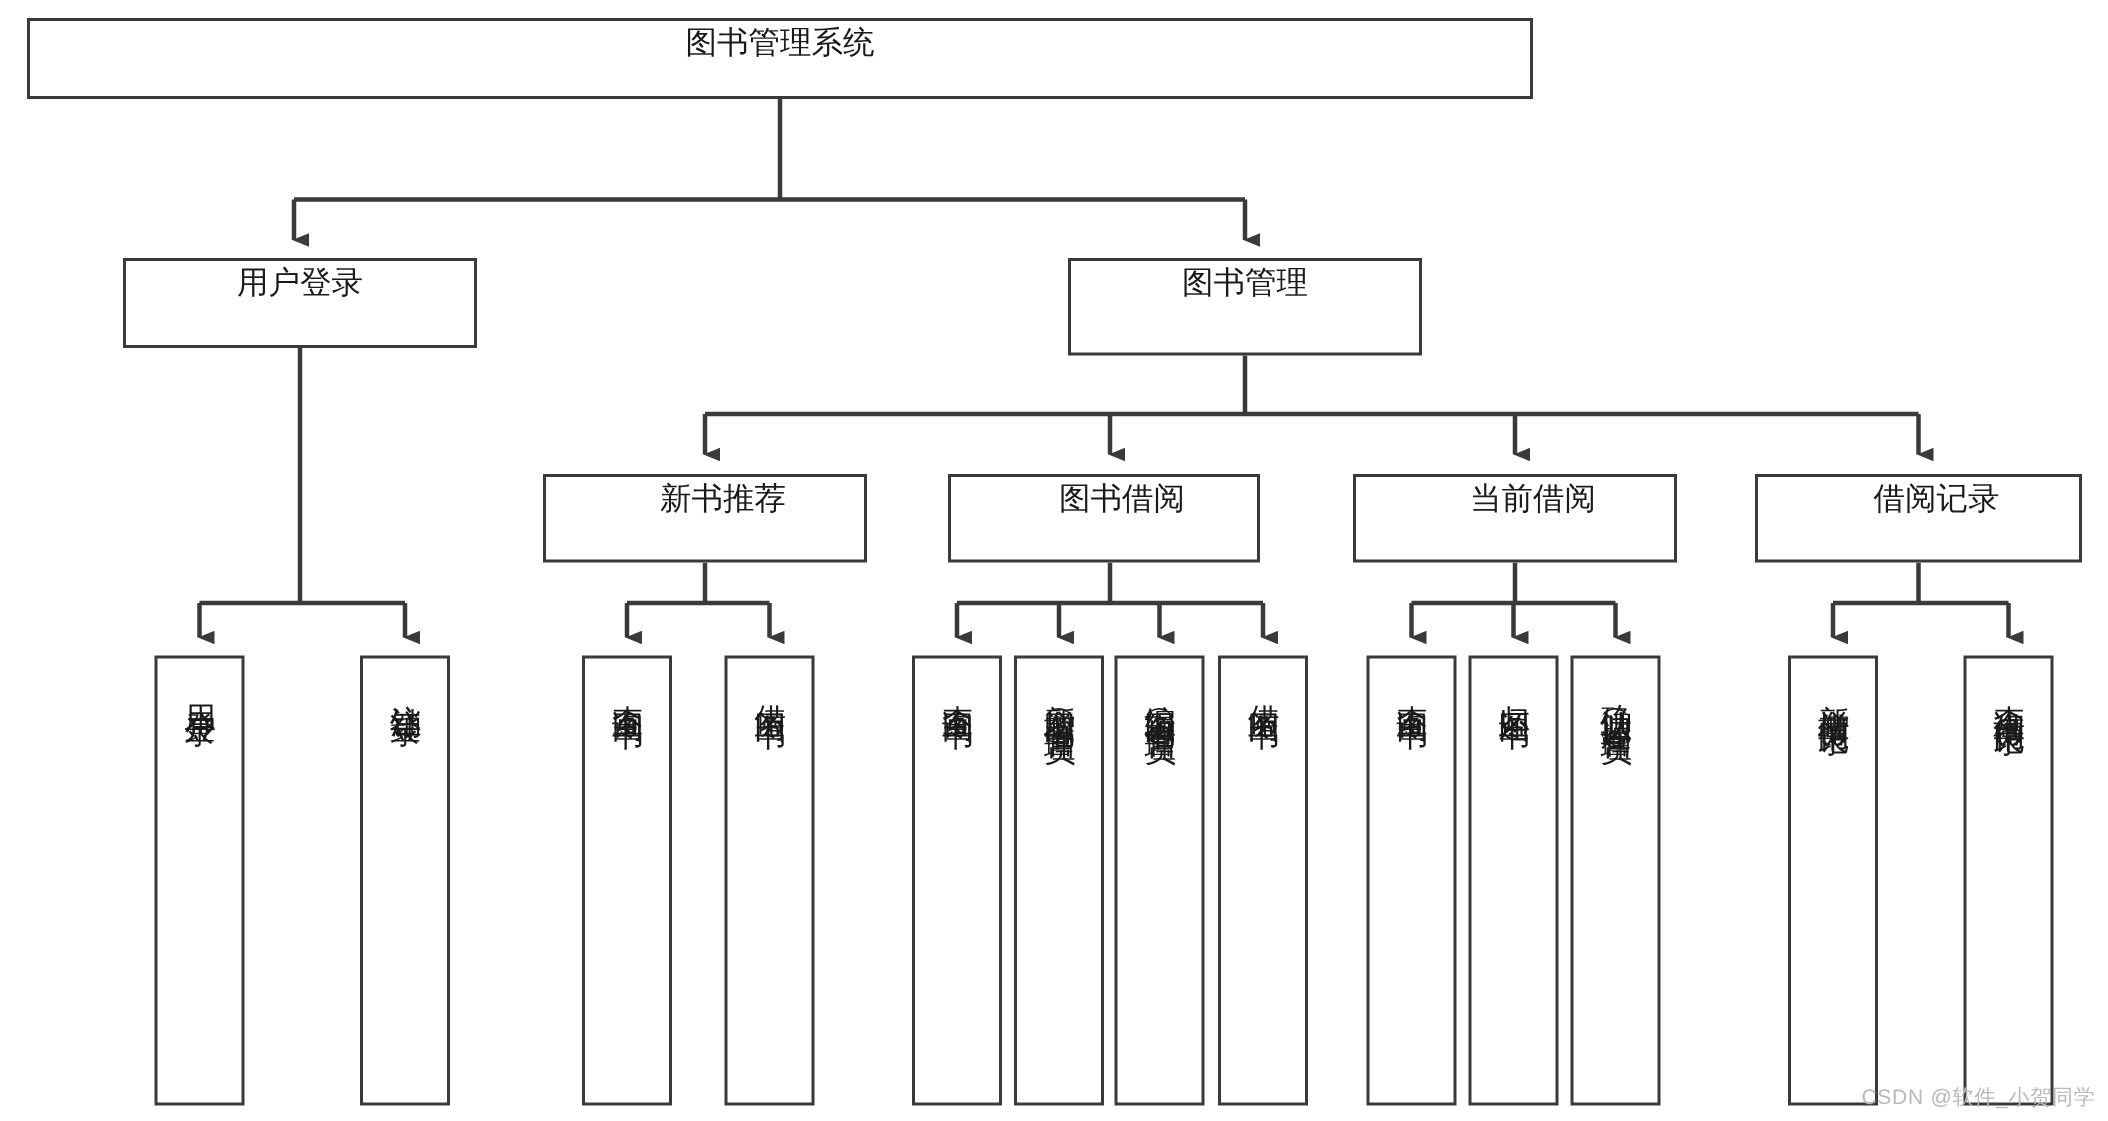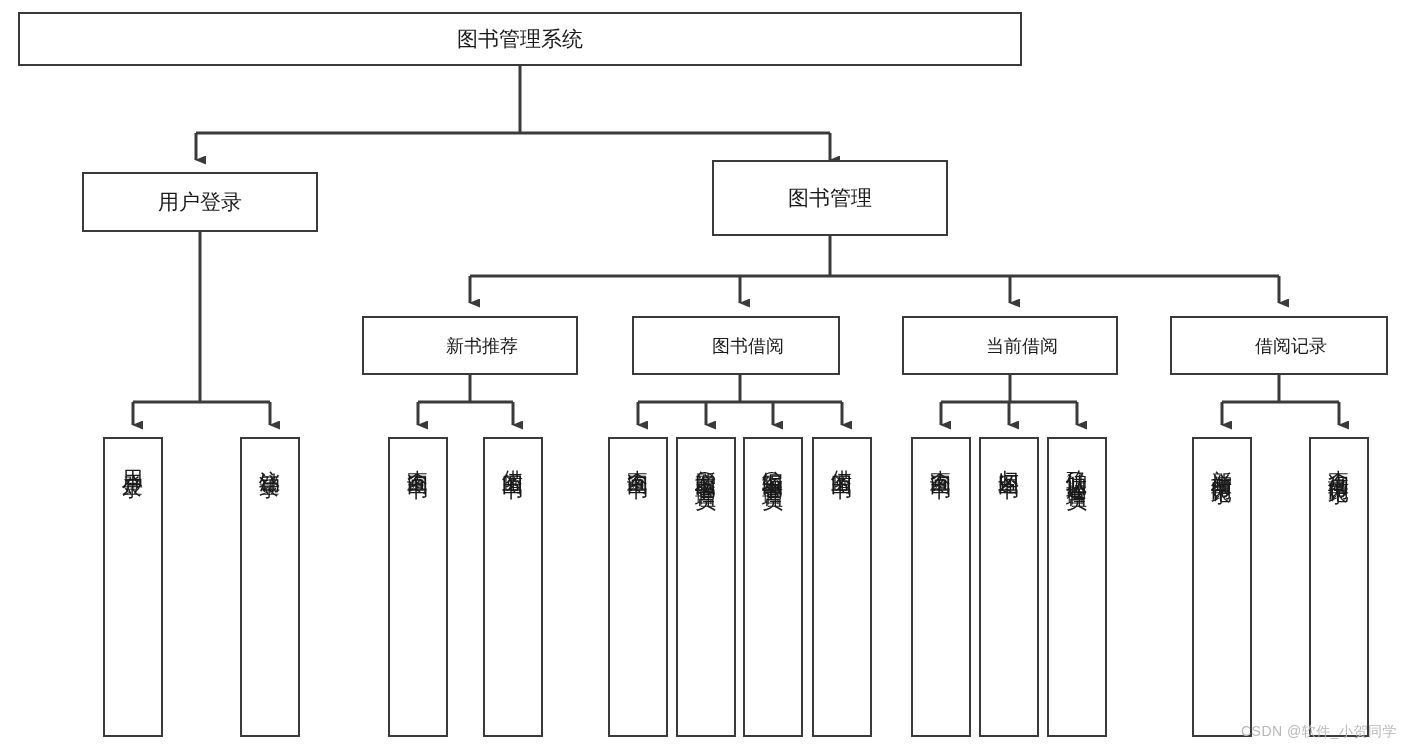--- a/index.html
+++ b/index.html
@@ -25,32 +25,32 @@
     width: 1405px;
     height: 747px;
     pointer-events: none;
   }
   .node {
     position: absolute;
     box-sizing: border-box;
     background: #ffffff;
     border: 2.5px solid #3a3a3a;
     display: flex;
-    align-items: center;
+    align-items: flex-start;
     justify-content: center;
     color: #1a1a1a;
   }
   .node.root {
     font-size: 21px;
   }
   .node.level2 {
     font-size: 21px;
   }
   .node.level3 {
-    font-size: 18px;
+    font-size: 21px;
     padding-left: 24px;
   }
   .node.leaf {
     font-size: 21px;
     align-items: flex-start;
     padding-top: 14px;
   }
   .leaf .vtext {
     writing-mode: vertical-rl;
     text-orientation: upright;
@@ -124,21 +124,21 @@
     </g>
   </svg>
 
   <div class="node root" style="left:18px; top:12px; width:1004px; height:54px;">
     <span>图书管理系统</span>
   </div>
 
   <div class="node level2" style="left:82px; top:172px; width:236px; height:60px;">
     <span>用户登录</span>
   </div>
-  <div class="node level2" style="left:712px; top:160px; width:236px; height:76px;">
+  <div class="node level2" style="left:712px; top:172px; width:236px; height:65px;">
     <span>图书管理</span>
   </div>
 
   <div class="node level3" style="left:362px; top:316px; width:216px; height:59px;">
     <span>新书推荐</span>
   </div>
   <div class="node level3" style="left:632px; top:316px; width:208px; height:59px;">
     <span>图书借阅</span>
   </div>
   <div class="node level3" style="left:1170px; top:316px; width:218px; height:59px;">

